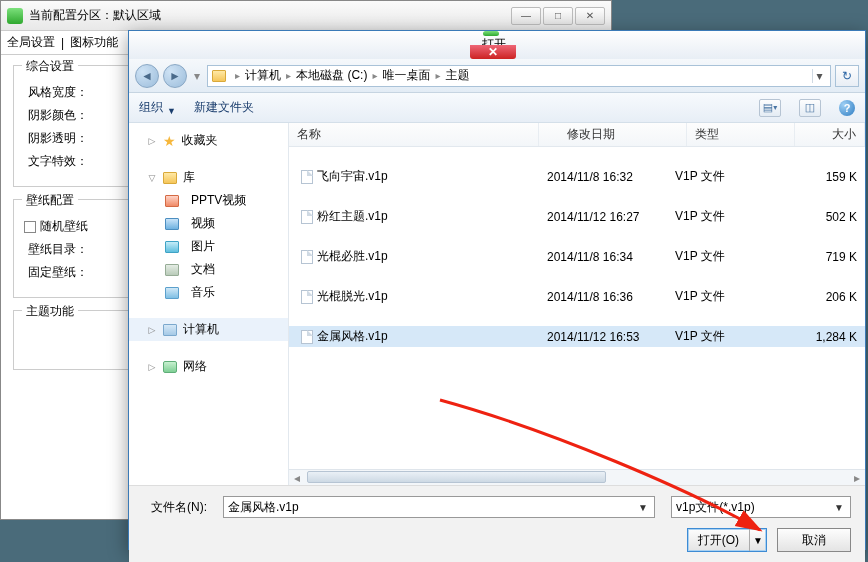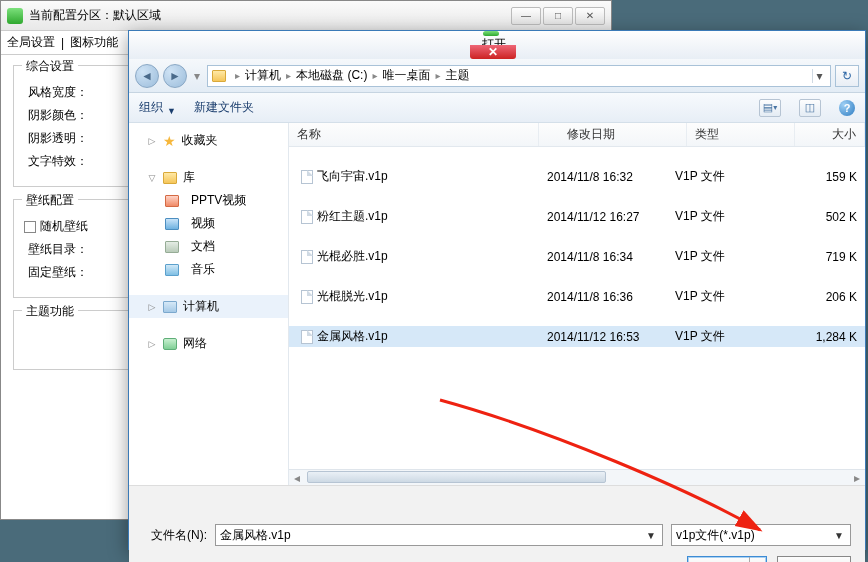--- a/index.html
+++ b/index.html
@@ -70,21 +70,21 @@
 .frow .c { padding: 0 8px; }
 .frow .c.name { width: 250px; display:flex; align-items:center; } .frow .c.date { width: 128px; } .frow .c.type { width: 108px; } .frow .c.size { flex:1; text-align:right; }
 .frow.selected { background: #d6e8f8; }
 
 .hscroll { height: 16px; border-top:1px solid #dfe5eb; display:flex; align-items:center; background:#f3f6f9;}
 .hscroll .arrow{ width:16px; text-align:center; color:#888; }
 .hscroll .track{ flex:1; height:14px; position:relative;}
 .hscroll .thumb{ position:absolute; left:2px; width:55%; height:12px; background:linear-gradient(#eaf0f6,#cdd9e4); border:1px solid #b6c4d3; border-radius:2px;}
 
 .bottom { padding: 10px 14px 14px; background: #f2f2f2; border-top: 1px solid #ddd; }
-.brow { display: flex; align-items: center; gap: 8px; margin-bottom: 10px; margin-top: 28px; }
+.brow { display: flex; align-items: center; gap: 16px; margin-bottom: 10px; }
 .brow .lbl { width: 64px; text-align: right; }
 .combo { height: 22px; border: 1px solid #999; background: #fff; display: flex; align-items: center; padding: 0 4px; }
 .combo .txt { flex: 1; overflow:hidden; white-space:nowrap;}
 .combo .dd { width: 14px; text-align: center; color: #333; font-size:10px;}
 .brow2 { display: flex; justify-content: flex-end; gap: 10px; }
 .btn { min-width: 74px; height: 24px; border: 1px solid #888; background: linear-gradient(#fdfdfd,#e4e4e4); display: flex; align-items: center; justify-content: center; padding:0 8px;}
 .btn.split { padding:0; }
 .btn.split .main { padding:0 10px; border-right:1px solid #aaa; height:100%; display:flex; align-items:center;}
 .btn.split .dd { width:16px; text-align:center; font-size:10px;}
 .btn.primary { border: 1px solid #3d8bd4; box-shadow: 0 0 0 1px #a9d1f2 inset; }
@@ -197,20 +197,24 @@
         </div>
       <div class="side-item sub">
           <span class="libico" style="background:linear-gradient(#ffd3c6,#f08a66);border-color:#d46a44;"></span>
           <span class="lbl">PPTV视频</span>
         </div>
       <div class="side-item sub">
           <span class="libico" style="background:linear-gradient(#c9e4f9,#6fb2e0);border-color:#4c8ec0;"></span>
           <span class="lbl">视频</span>
         </div>
       <div class="side-item sub">
+          <span class="libico" style="background:linear-gradient(#c4ecf8,#5fbfde);border-color:#3fa3c5;"></span>
+          <span class="lbl">图片</span>
+        </div>
+      <div class="side-item sub">
           <span class="libico" style="background:linear-gradient(#e4ece4,#b9cbb9);border-color:#96ac96;"></span>
           <span class="lbl">文档</span>
         </div>
       <div class="side-item sub">
           <span class="libico" style="background:linear-gradient(#d0e8f7,#7fbfe4);border-color:#5ba0cc;"></span>
           <span class="lbl">音乐</span>
         </div>
       <div style="height:14px;"></div>
       <div class="side-item selected">
           <span class="tri">▷</span>

